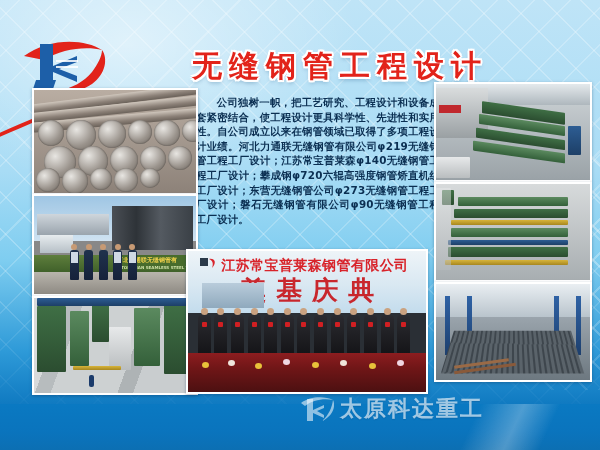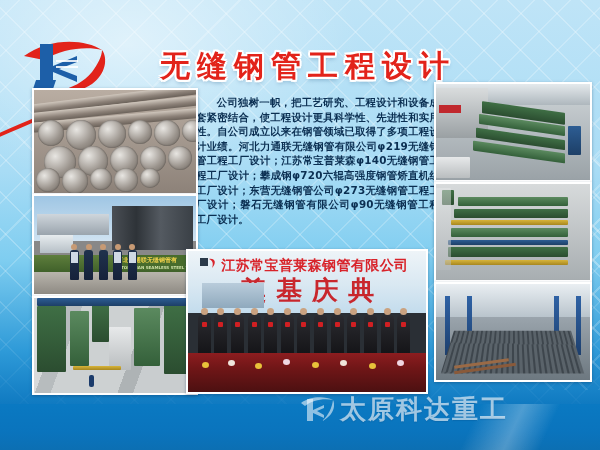--- a/index.html
+++ b/index.html
@@ -37,21 +37,21 @@
     background:radial-gradient(ellipse at 40% 40%, rgba(255,255,255,.55), rgba(255,255,255,0) 65%);
     pointer-events:none;
   }
   
   .logo{position:absolute;left:22px;top:36px;width:86px;height:58px;}
   .red-stroke{position:absolute;left:-26px;top:96px;width:120px;height:50px;pointer-events:none;}
   
   .title{
     position:absolute;left:128px;top:44px;width:360px;height:44px;
     font-size:30px;line-height:44px;letter-spacing:7px;font-weight:bold;
-    color:#e2231a;text-align:center;white-space:nowrap;
+    color:#e2231a;text-align:right;white-space:nowrap;
     text-shadow:
       -1.6px -1.6px 0 #fff, 1.6px -1.6px 0 #fff, -1.6px 1.6px 0 #fff, 1.6px 1.6px 0 #fff,
       0 -2px 0 #fff, 0 2px 0 #fff, -2px 0 0 #fff, 2px 0 0 #fff,
       0 3px 4px rgba(0,60,110,.35);
   }
   
   .body-copy{
     position:absolute;left:196px;top:95px;width:244px;
     font-size:10.4px;line-height:14.6px;color:#0b2f52;font-weight:bold;
     text-align:justify;text-justify:inter-ideograph;
@@ -117,21 +117,21 @@
     background:repeating-linear-gradient(92deg,#3e464d 0 2px,#5a636a 2px 5px);
     transform:perspective(60px) rotateX(16deg);}
   
   .wm{
     position:absolute;left:300px;top:386px;width:300px;height:46px;
     display:flex;align-items:center;gap:6px;
     pointer-events:none;
   }
   .wm-logo{width:34px;height:30px;flex:0 0 34px;}
   .wm-text{
-    font-size:26px;line-height:30px;font-weight:bold;letter-spacing:2px;
+    font-size:22px;line-height:30px;font-weight:bold;letter-spacing:2px;
     color:rgba(255,255,255,.62);white-space:nowrap;
     text-shadow:0 1px 1px rgba(0,70,130,.25);
   }
   .bottombar{position:absolute;left:0;right:0;bottom:0;height:46px;
     background:linear-gradient(180deg,#0a79c2 0%,#0a74bd 60%,#0c6fb3 100%);}
   .bottombar .shine{position:absolute;right:0;top:0;width:180px;height:46px;
     background:linear-gradient(115deg,rgba(255,255,255,0) 30%,rgba(255,255,255,.28) 52%,rgba(255,255,255,0) 70%);}
 </style>
 </head>
 <body>

